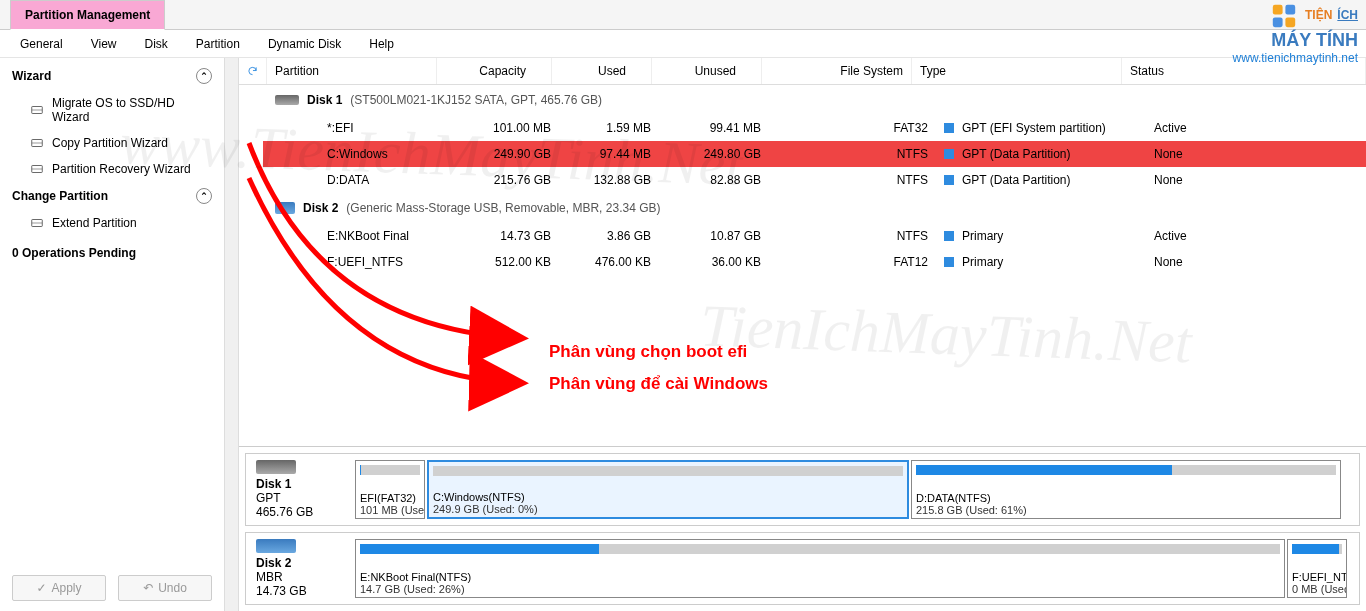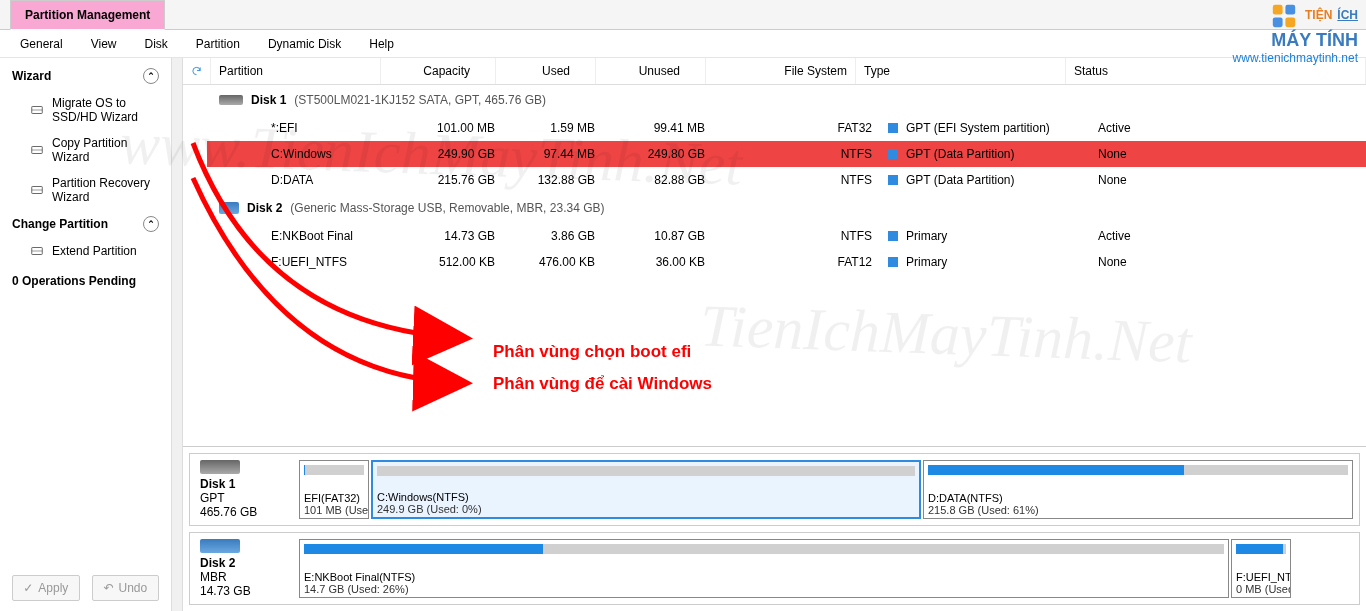--- a/index.html
+++ b/index.html
@@ -239,21 +239,21 @@
             <span>465.76 GB</span>
     </div>
           <div class="dm-bars">
             <div class="dm-bar " style="width:70px">
       <div class="fill">
                 <div class="used" style="width:2%"></div>
               </div>
       <div class="lbl">EFI(FAT32)</div>
               <div class="lbl2">101 MB (Used</div>
             </div>
-            <div class="dm-bar sel" style="width:550px">
+            <div class="dm-bar sel" style="width:482px">
       <div class="fill">
                 <div class="used" style="width:0%"></div>
               </div>
       <div class="lbl">C:Windows(NTFS)</div>
               <div class="lbl2">249.9 GB (Used: 0%)</div>
             </div>
             <div class="dm-bar " style="width:430px">
       <div class="fill">
                 <div class="used" style="width:61%"></div>
               </div>

